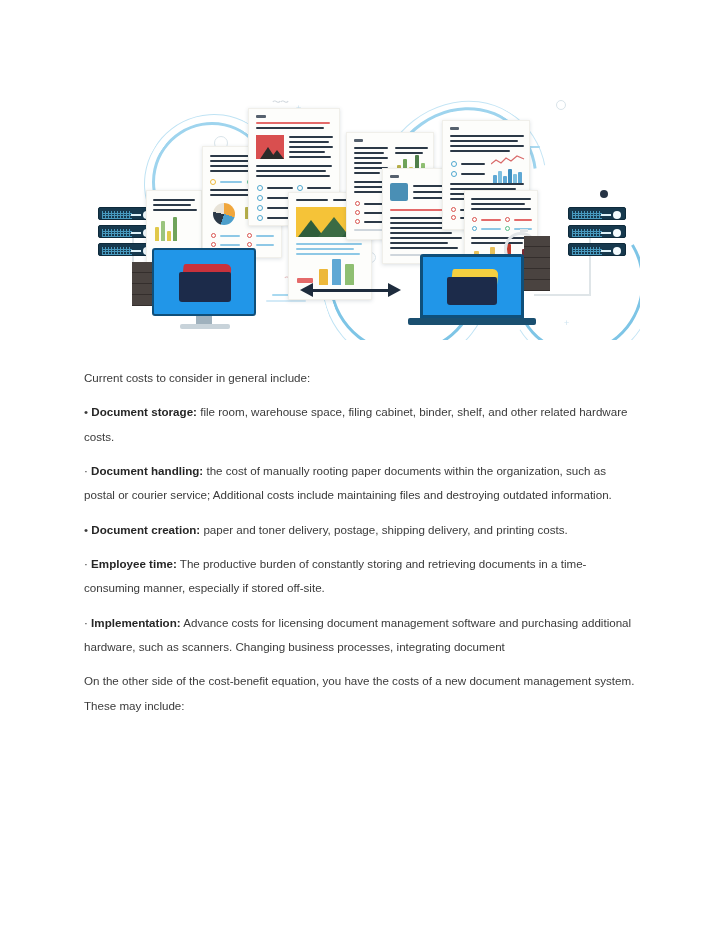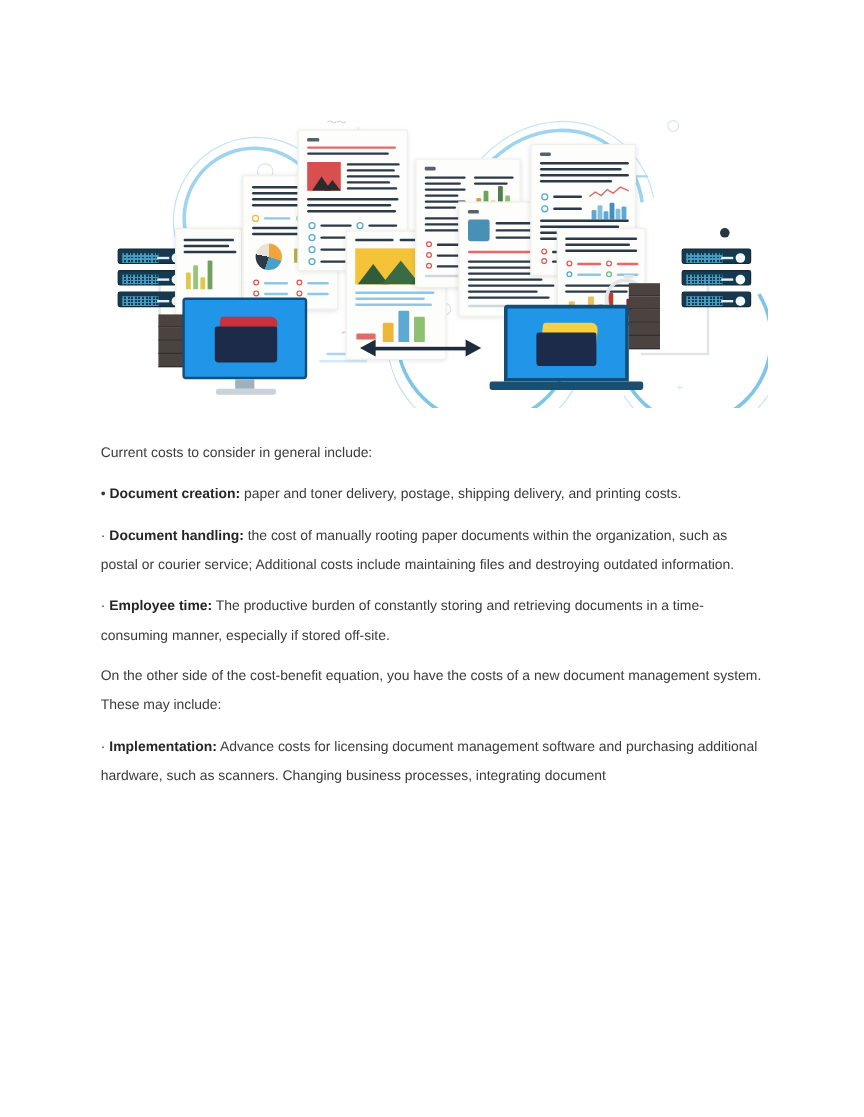--- a/index.html
+++ b/index.html
@@ -461,37 +461,41 @@
 
         <div class="arrow-head left" style="left:216px;top:189px;"></div>
         <div class="arrow-line" style="left:226px;top:195px;width:80px;"></div>
         <div class="arrow-head right" style="left:304px;top:189px;"></div>
 
       </div>
     </div>
 
     <p class="para">Current costs to consider in general include:</p>
 
+    <p class="para">
+      <span>•</span>
+      <b>Document storage:</b><span> file room, warehouse space, filing cabinet, binder, shelf, and other related hardware costs.</span>
+    </p>
+
+    <p class="para">
+      <span>·</span>
+      <b>Document handling:</b><span> the cost of manually rooting paper documents within the organization, such as postal or courier service; Additional costs include maintaining files and destroying outdated information.</span>
+    </p>
 
     <p class="para">
       <span>•</span>
       <b>Document creation:</b><span> paper and toner delivery, postage, shipping delivery, and printing costs.</span>
     </p>
 
     <p class="para">
       <span>·</span>
-      <b>Document handling:</b><span> the cost of manually rooting paper documents within the organization, such as postal or courier service; Additional costs include maintaining files and destroying outdated information.</span>
-    </p>
-
-    <p class="para">
-      <span>·</span>
       <b>Employee time:</b><span> The productive burden of constantly storing and retrieving documents in a time-consuming manner, especially if stored off-site.</span>
     </p>
-
-    <p class="para">On the other side of the cost-benefit equation, you have the costs of a new document management system. These may include:</p>
 
     <p class="para">
       <span>·</span>
       <b>Implementation:</b><span> Advance costs for licensing document management software and purchasing additional hardware, such as scanners. Changing business processes, integrating document</span>
     </p>
 
+    <p class="para">On the other side of the cost-benefit equation, you have the costs of a new document management system. These may include:</p>
+
   </div>
 </div>
 
 </body></html>

